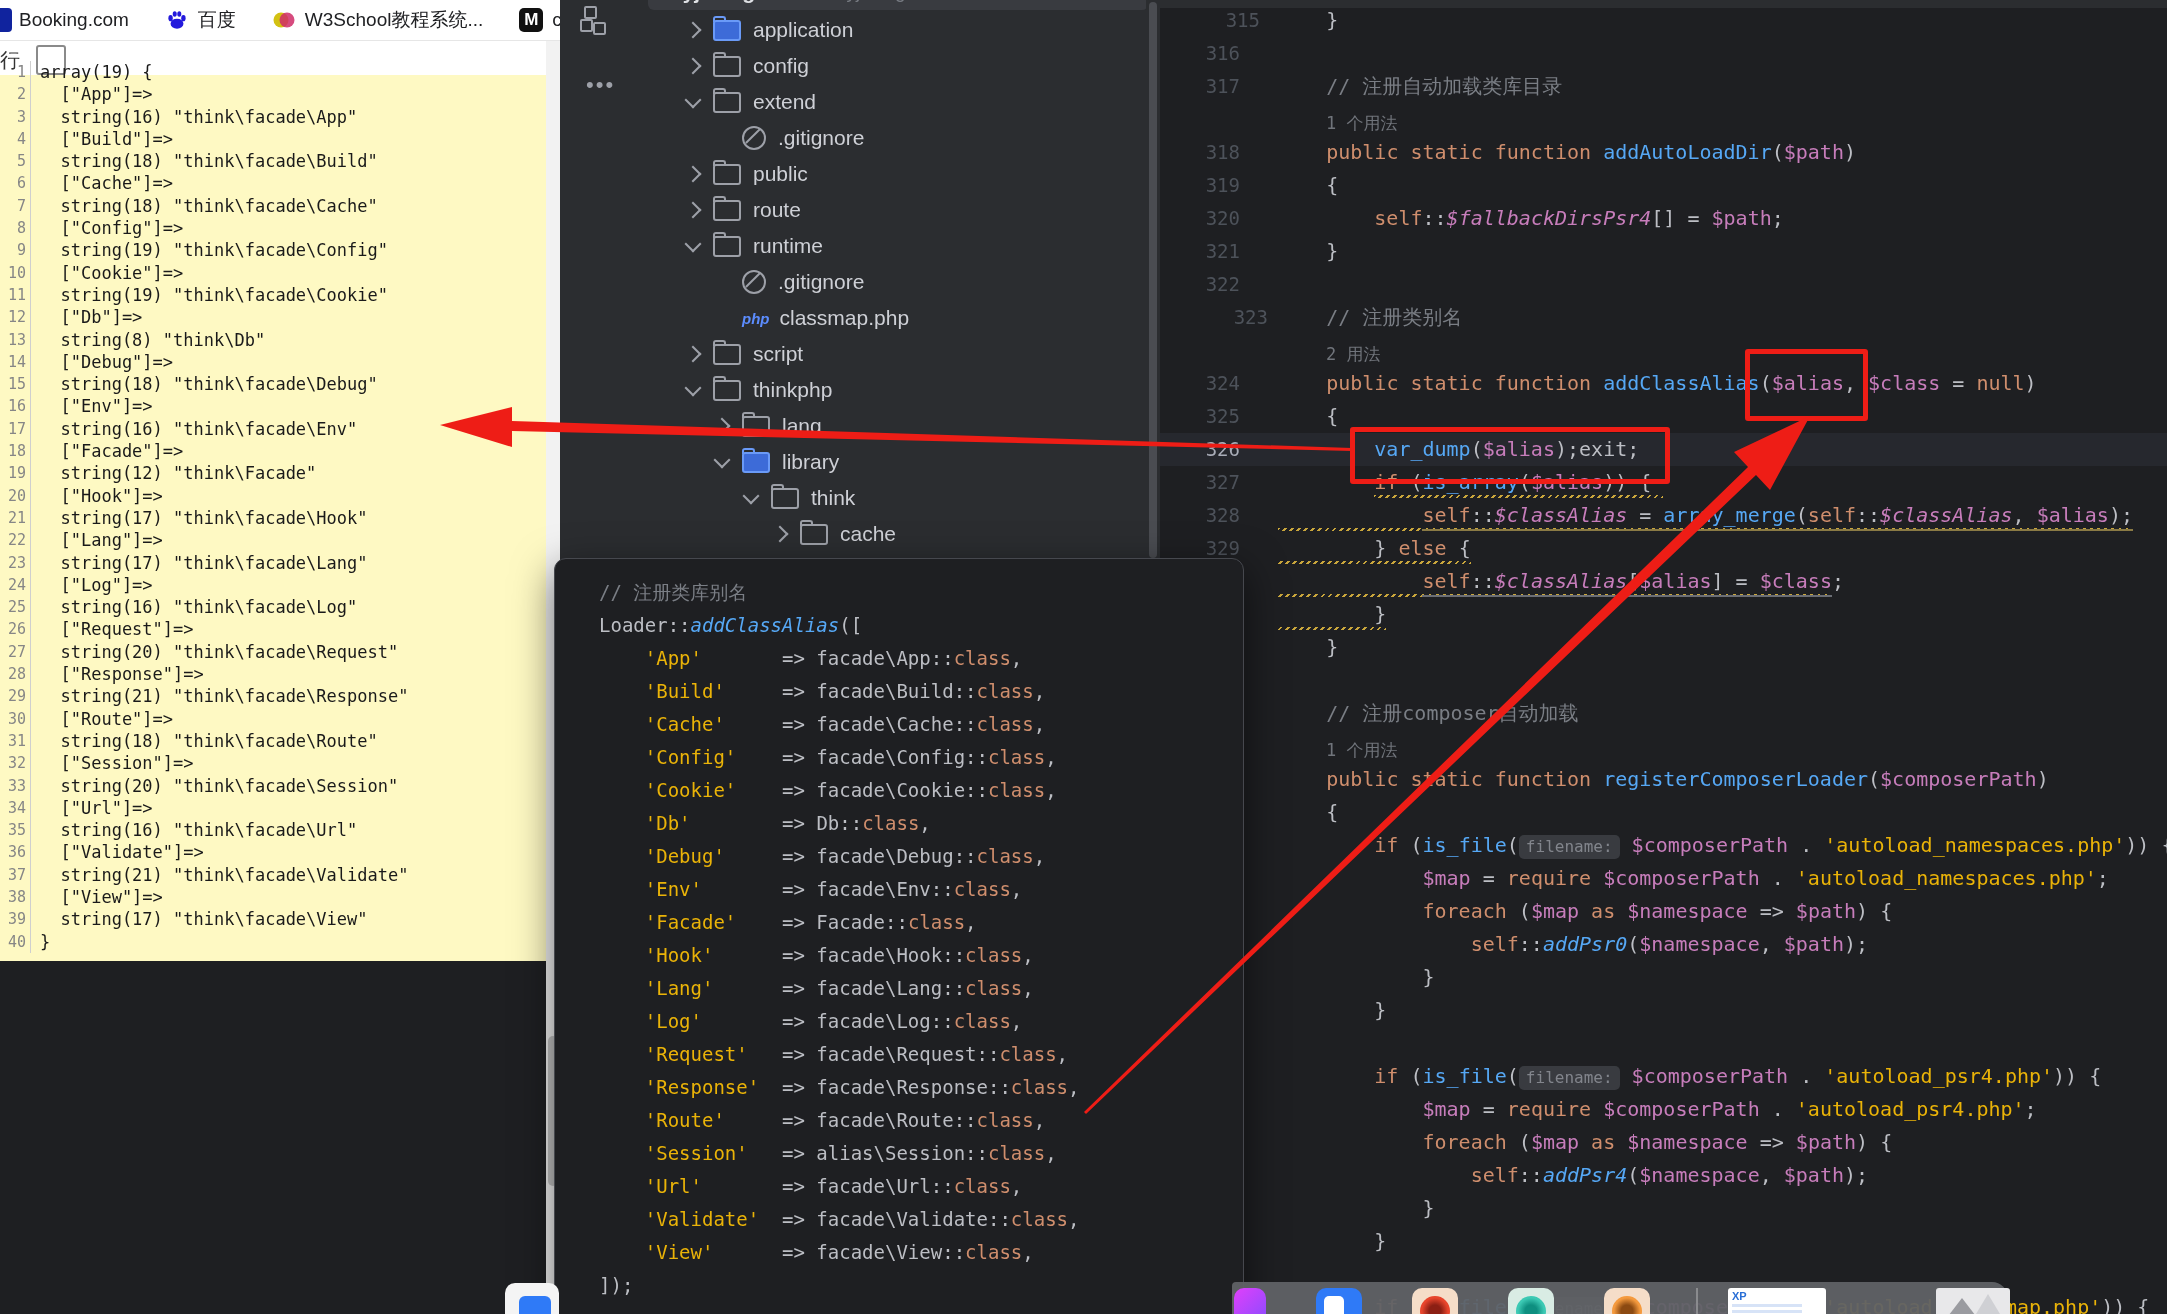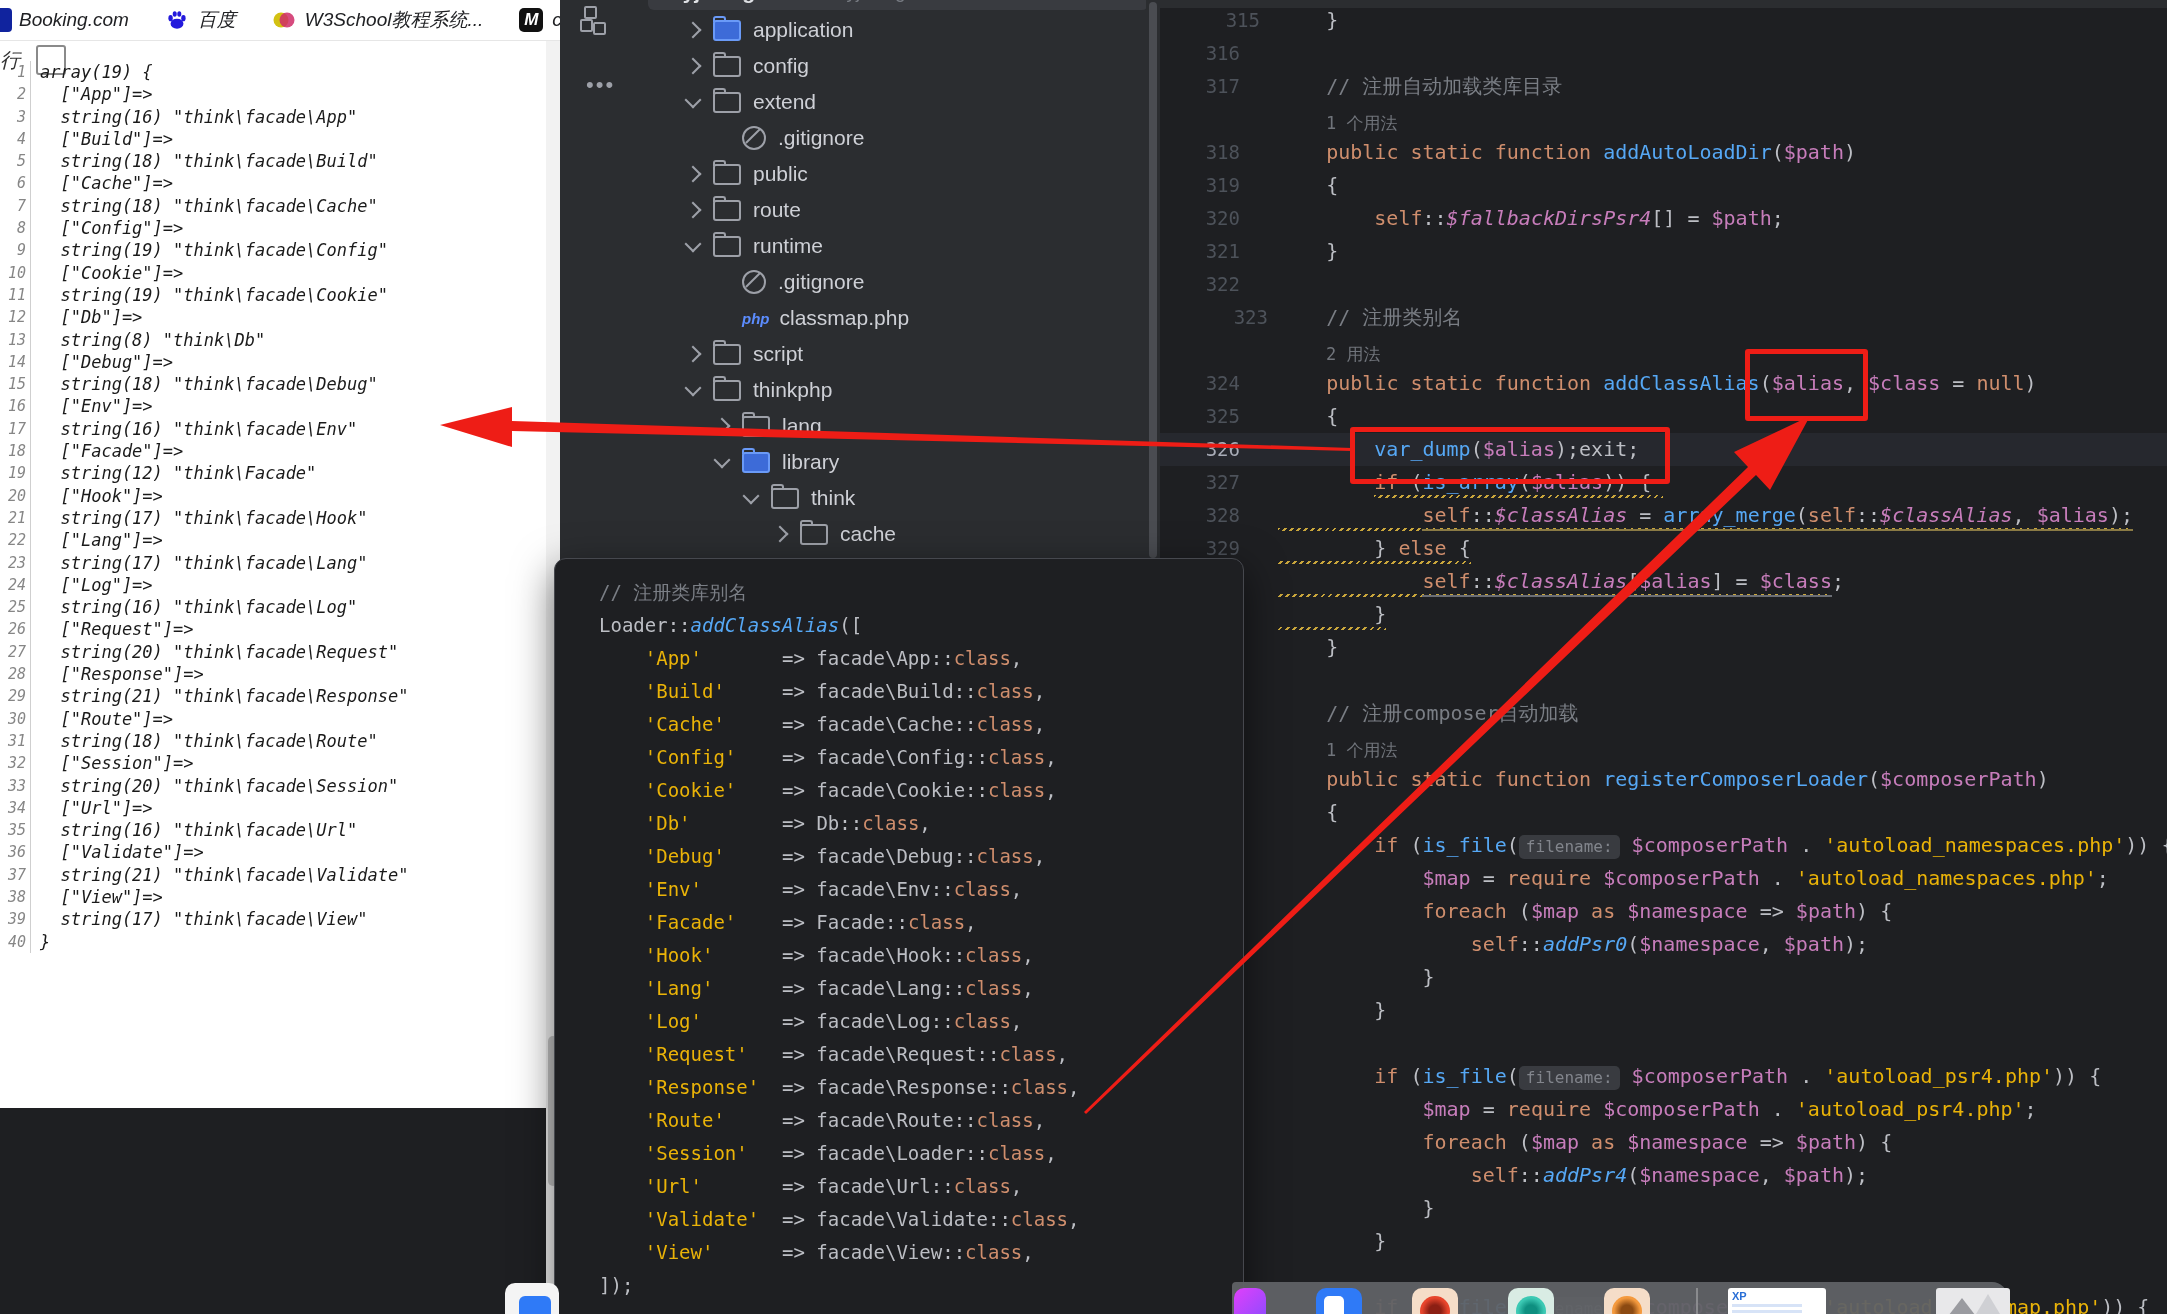--- a/index.html
+++ b/index.html
@@ -1,21 +1,21 @@
 <!DOCTYPE html>
 <html><head>
 <meta charset="utf-8">
 <style>
   html,body{margin:0;padding:0;}
   body{position:relative;width:2167px;height:1314px;overflow:hidden;background:#1e1f22;
        font-family:"Liberation Sans",sans-serif;}
   .abs{position:absolute;}
 
   
-  #browser{left:0;top:0;width:560px;height:1108px;background:#ffffff;z-index:5;font-style:italic;}
+  #browser{left:0;top:0;width:560px;height:961px;background:#fef9c3;z-index:5;}
   #bookmarks{left:0;top:0;width:560px;height:40px;background:#fff;border-bottom:1px solid #e6e6e6;
     display:flex;align-items:center;overflow:hidden;white-space:nowrap;}
   .bm{display:flex;align-items:center;gap:9px;margin-right:36px;font-size:19px;color:#202124;flex:0 0 auto;}
   .bmicon{width:24px;height:24px;border-radius:4px;display:flex;align-items:center;justify-content:center;flex:0 0 auto;}
   .ic-booking{width:12px;height:24px;border-radius:0 4px 4px 0;background:#10239e;margin-right:-2px;}
   .ic-baidu{background:#fff;}
   .ic-w3{background:#fff;}
   .ic-m{background:#111;color:#fff;font-weight:bold;font-size:17px;border-radius:5px;}
   #wraprow{left:0;top:41px;width:560px;height:34px;background:#fff;}
   #wraplabel{left:0;top:6px;font-size:20px;color:#333;}
@@ -399,21 +399,21 @@
       <div class="prow"><span class="c-w">    </span><span class="c-str">'Db'</span><span class="c-w">        =&gt; </span><span class="c-w">Db</span><span class="c-w">::</span><span class="c-kw">class</span><span class="c-w">,</span></div>
       <div class="prow"><span class="c-w">    </span><span class="c-str">'Debug'</span><span class="c-w">     =&gt; </span><span class="c-w">facade\Debug</span><span class="c-w">::</span><span class="c-kw">class</span><span class="c-w">,</span></div>
       <div class="prow"><span class="c-w">    </span><span class="c-str">'Env'</span><span class="c-w">       =&gt; </span><span class="c-w">facade\Env</span><span class="c-w">::</span><span class="c-kw">class</span><span class="c-w">,</span></div>
       <div class="prow"><span class="c-w">    </span><span class="c-str">'Facade'</span><span class="c-w">    =&gt; </span><span class="c-w">Facade</span><span class="c-w">::</span><span class="c-kw">class</span><span class="c-w">,</span></div>
       <div class="prow"><span class="c-w">    </span><span class="c-str">'Hook'</span><span class="c-w">      =&gt; </span><span class="c-w">facade\Hook</span><span class="c-w">::</span><span class="c-kw">class</span><span class="c-w">,</span></div>
       <div class="prow"><span class="c-w">    </span><span class="c-str">'Lang'</span><span class="c-w">      =&gt; </span><span class="c-w">facade\Lang</span><span class="c-w">::</span><span class="c-kw">class</span><span class="c-w">,</span></div>
       <div class="prow"><span class="c-w">    </span><span class="c-str">'Log'</span><span class="c-w">       =&gt; </span><span class="c-w">facade\Log</span><span class="c-w">::</span><span class="c-kw">class</span><span class="c-w">,</span></div>
       <div class="prow"><span class="c-w">    </span><span class="c-str">'Request'</span><span class="c-w">   =&gt; </span><span class="c-w">facade\Request</span><span class="c-w">::</span><span class="c-kw">class</span><span class="c-w">,</span></div>
       <div class="prow"><span class="c-w">    </span><span class="c-str">'Response'</span><span class="c-w">  =&gt; </span><span class="c-w">facade\Response</span><span class="c-w">::</span><span class="c-kw">class</span><span class="c-w">,</span></div>
       <div class="prow"><span class="c-w">    </span><span class="c-str">'Route'</span><span class="c-w">     =&gt; </span><span class="c-w">facade\Route</span><span class="c-w">::</span><span class="c-kw">class</span><span class="c-w">,</span></div>
-      <div class="prow"><span class="c-w">    </span><span class="c-str">'Session'</span><span class="c-w">   =&gt; </span><span class="c-w">facade\Loader</span><span class="c-w">::</span><span class="c-kw">class</span><span class="c-w">,</span></div>
+      <div class="prow"><span class="c-w">    </span><span class="c-str">'Session'</span><span class="c-w">   =&gt; </span><span class="c-w">alias\Session</span><span class="c-w">::</span><span class="c-kw">class</span><span class="c-w">,</span></div>
       <div class="prow"><span class="c-w">    </span><span class="c-str">'Url'</span><span class="c-w">       =&gt; </span><span class="c-w">facade\Url</span><span class="c-w">::</span><span class="c-kw">class</span><span class="c-w">,</span></div>
       <div class="prow"><span class="c-w">    </span><span class="c-str">'Validate'</span><span class="c-w">  =&gt; </span><span class="c-w">facade\Validate</span><span class="c-w">::</span><span class="c-kw">class</span><span class="c-w">,</span></div>
       <div class="prow"><span class="c-w">    </span><span class="c-str">'View'</span><span class="c-w">      =&gt; </span><span class="c-w">facade\View</span><span class="c-w">::</span><span class="c-kw">class</span><span class="c-w">,</span></div>
       <div class="prow"><span class="c-w">]);</span></div>
     </div>
 </div>
 
 <div class="redbox" style="left:1745px;top:349px;width:113px;height:62px;"></div>
 <div class="redbox" style="left:1350px;top:427px;width:310px;height:47px;"></div>
 

